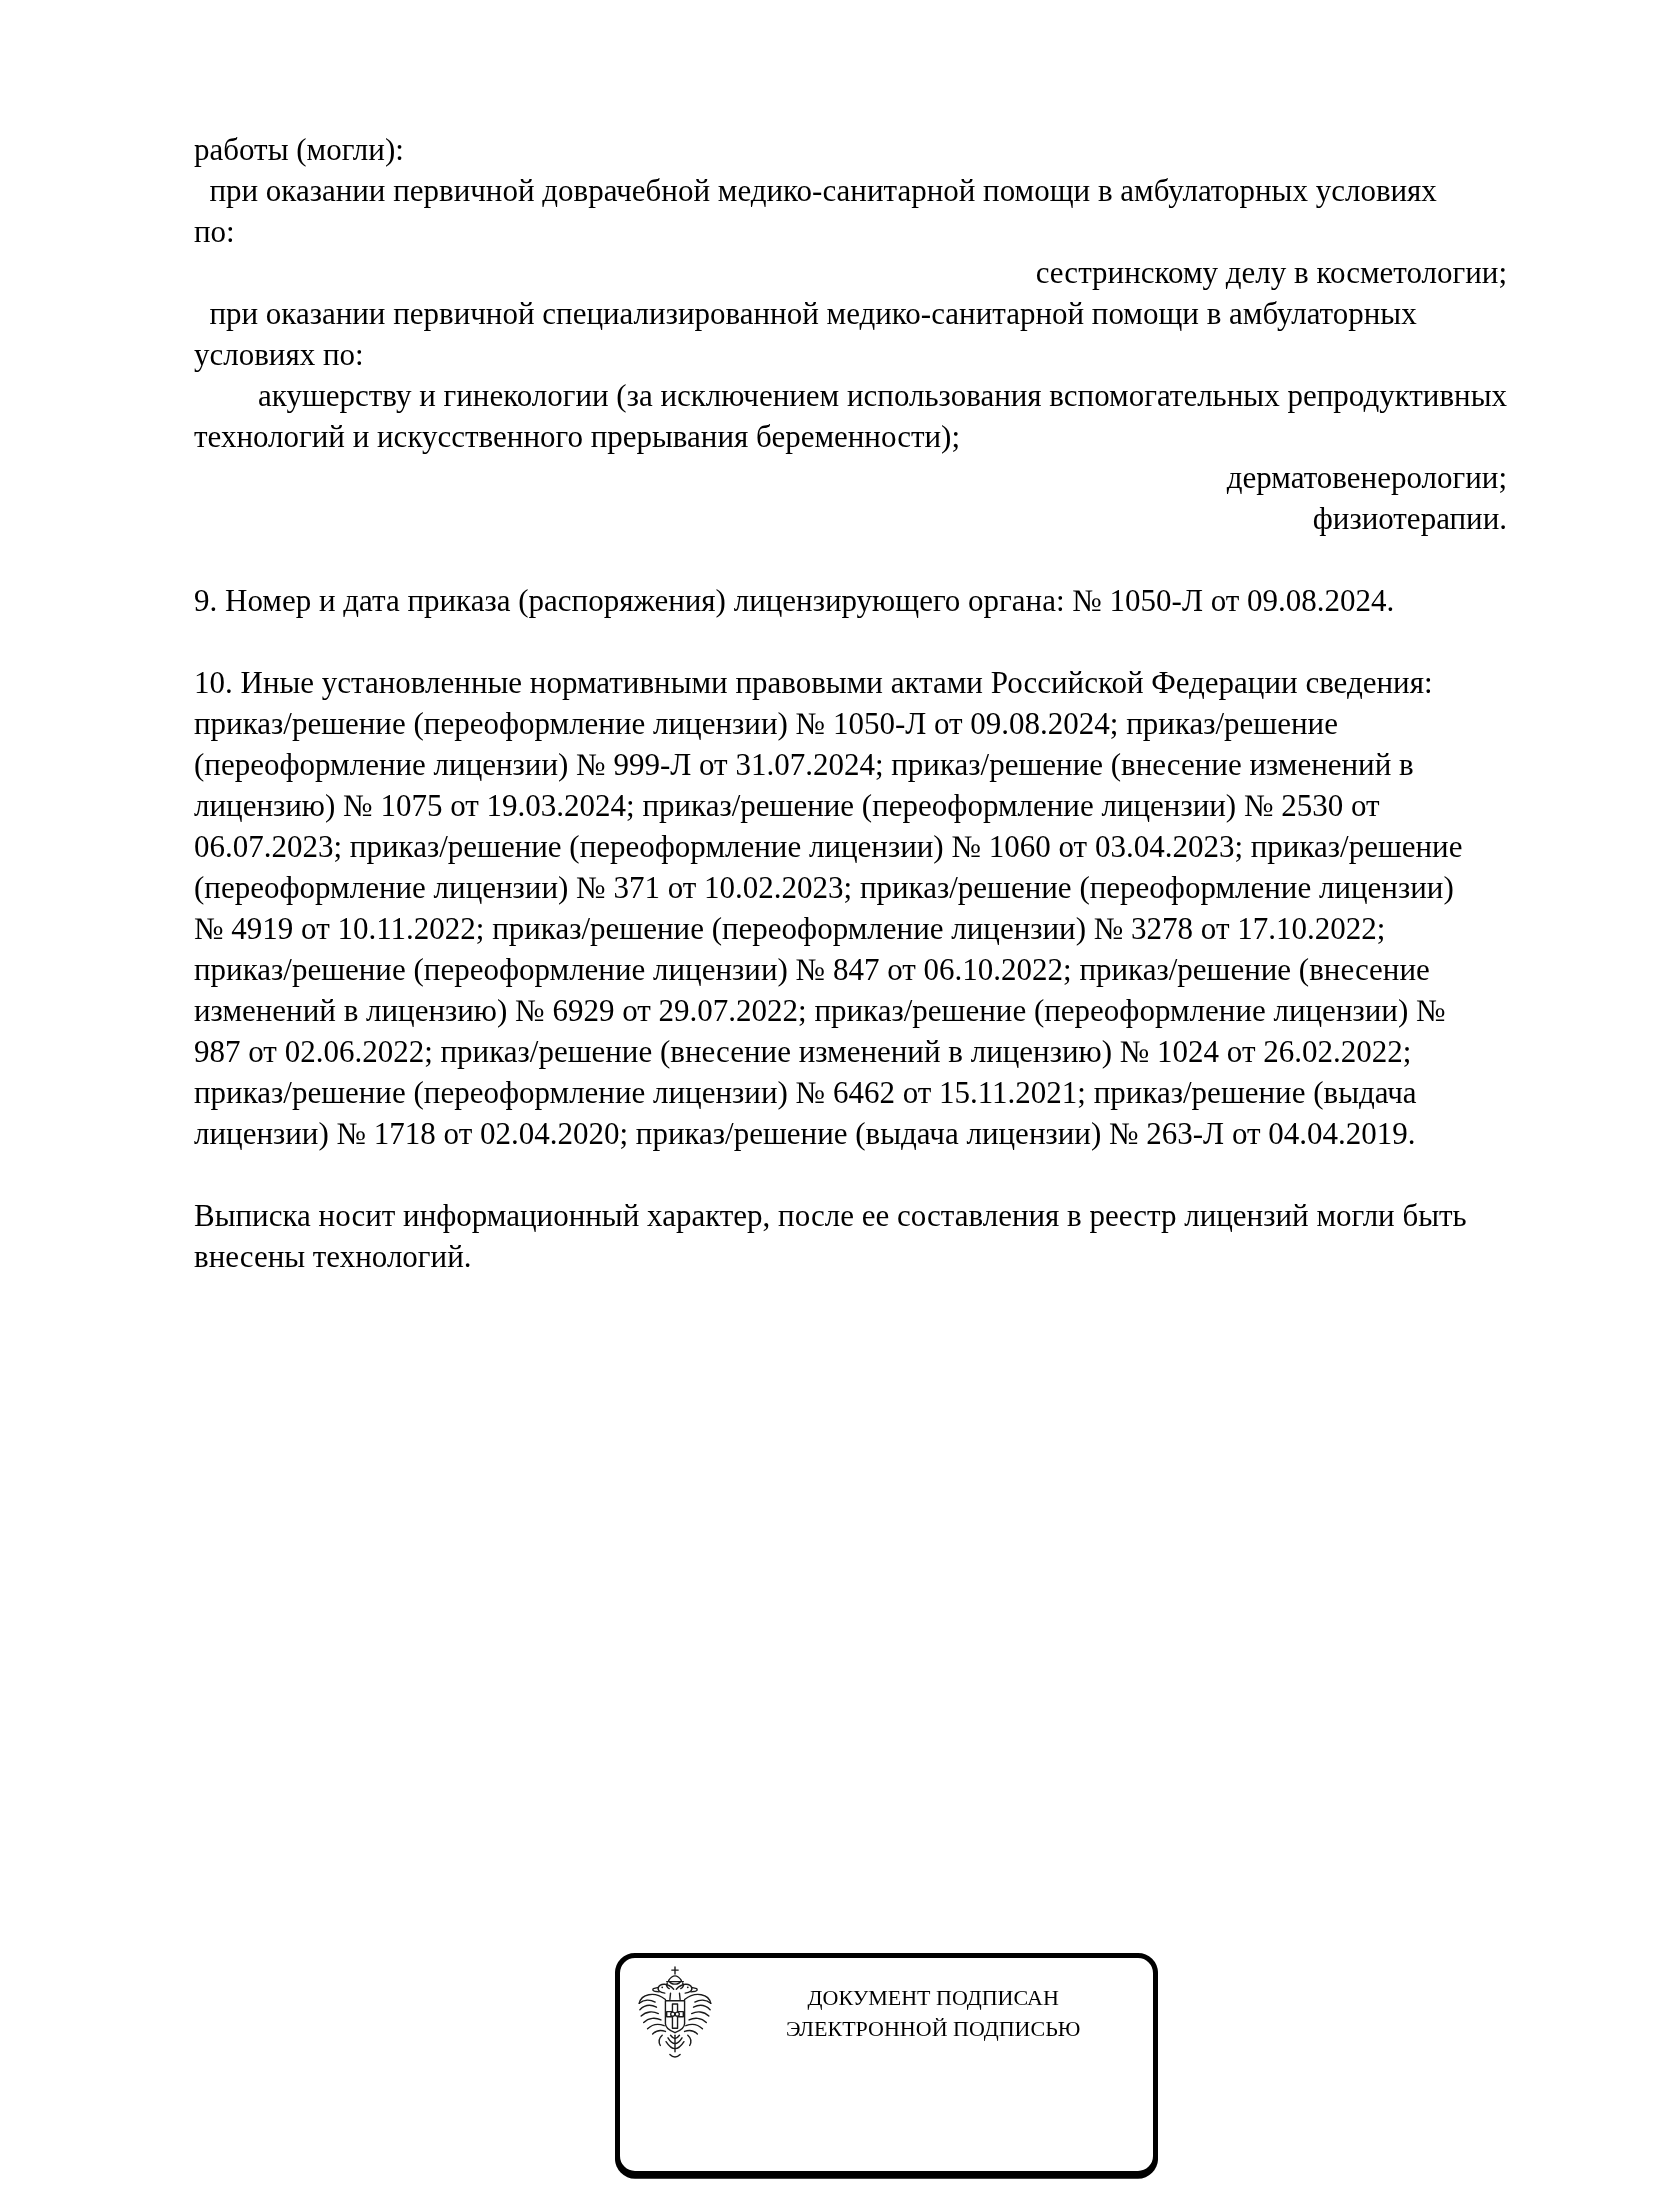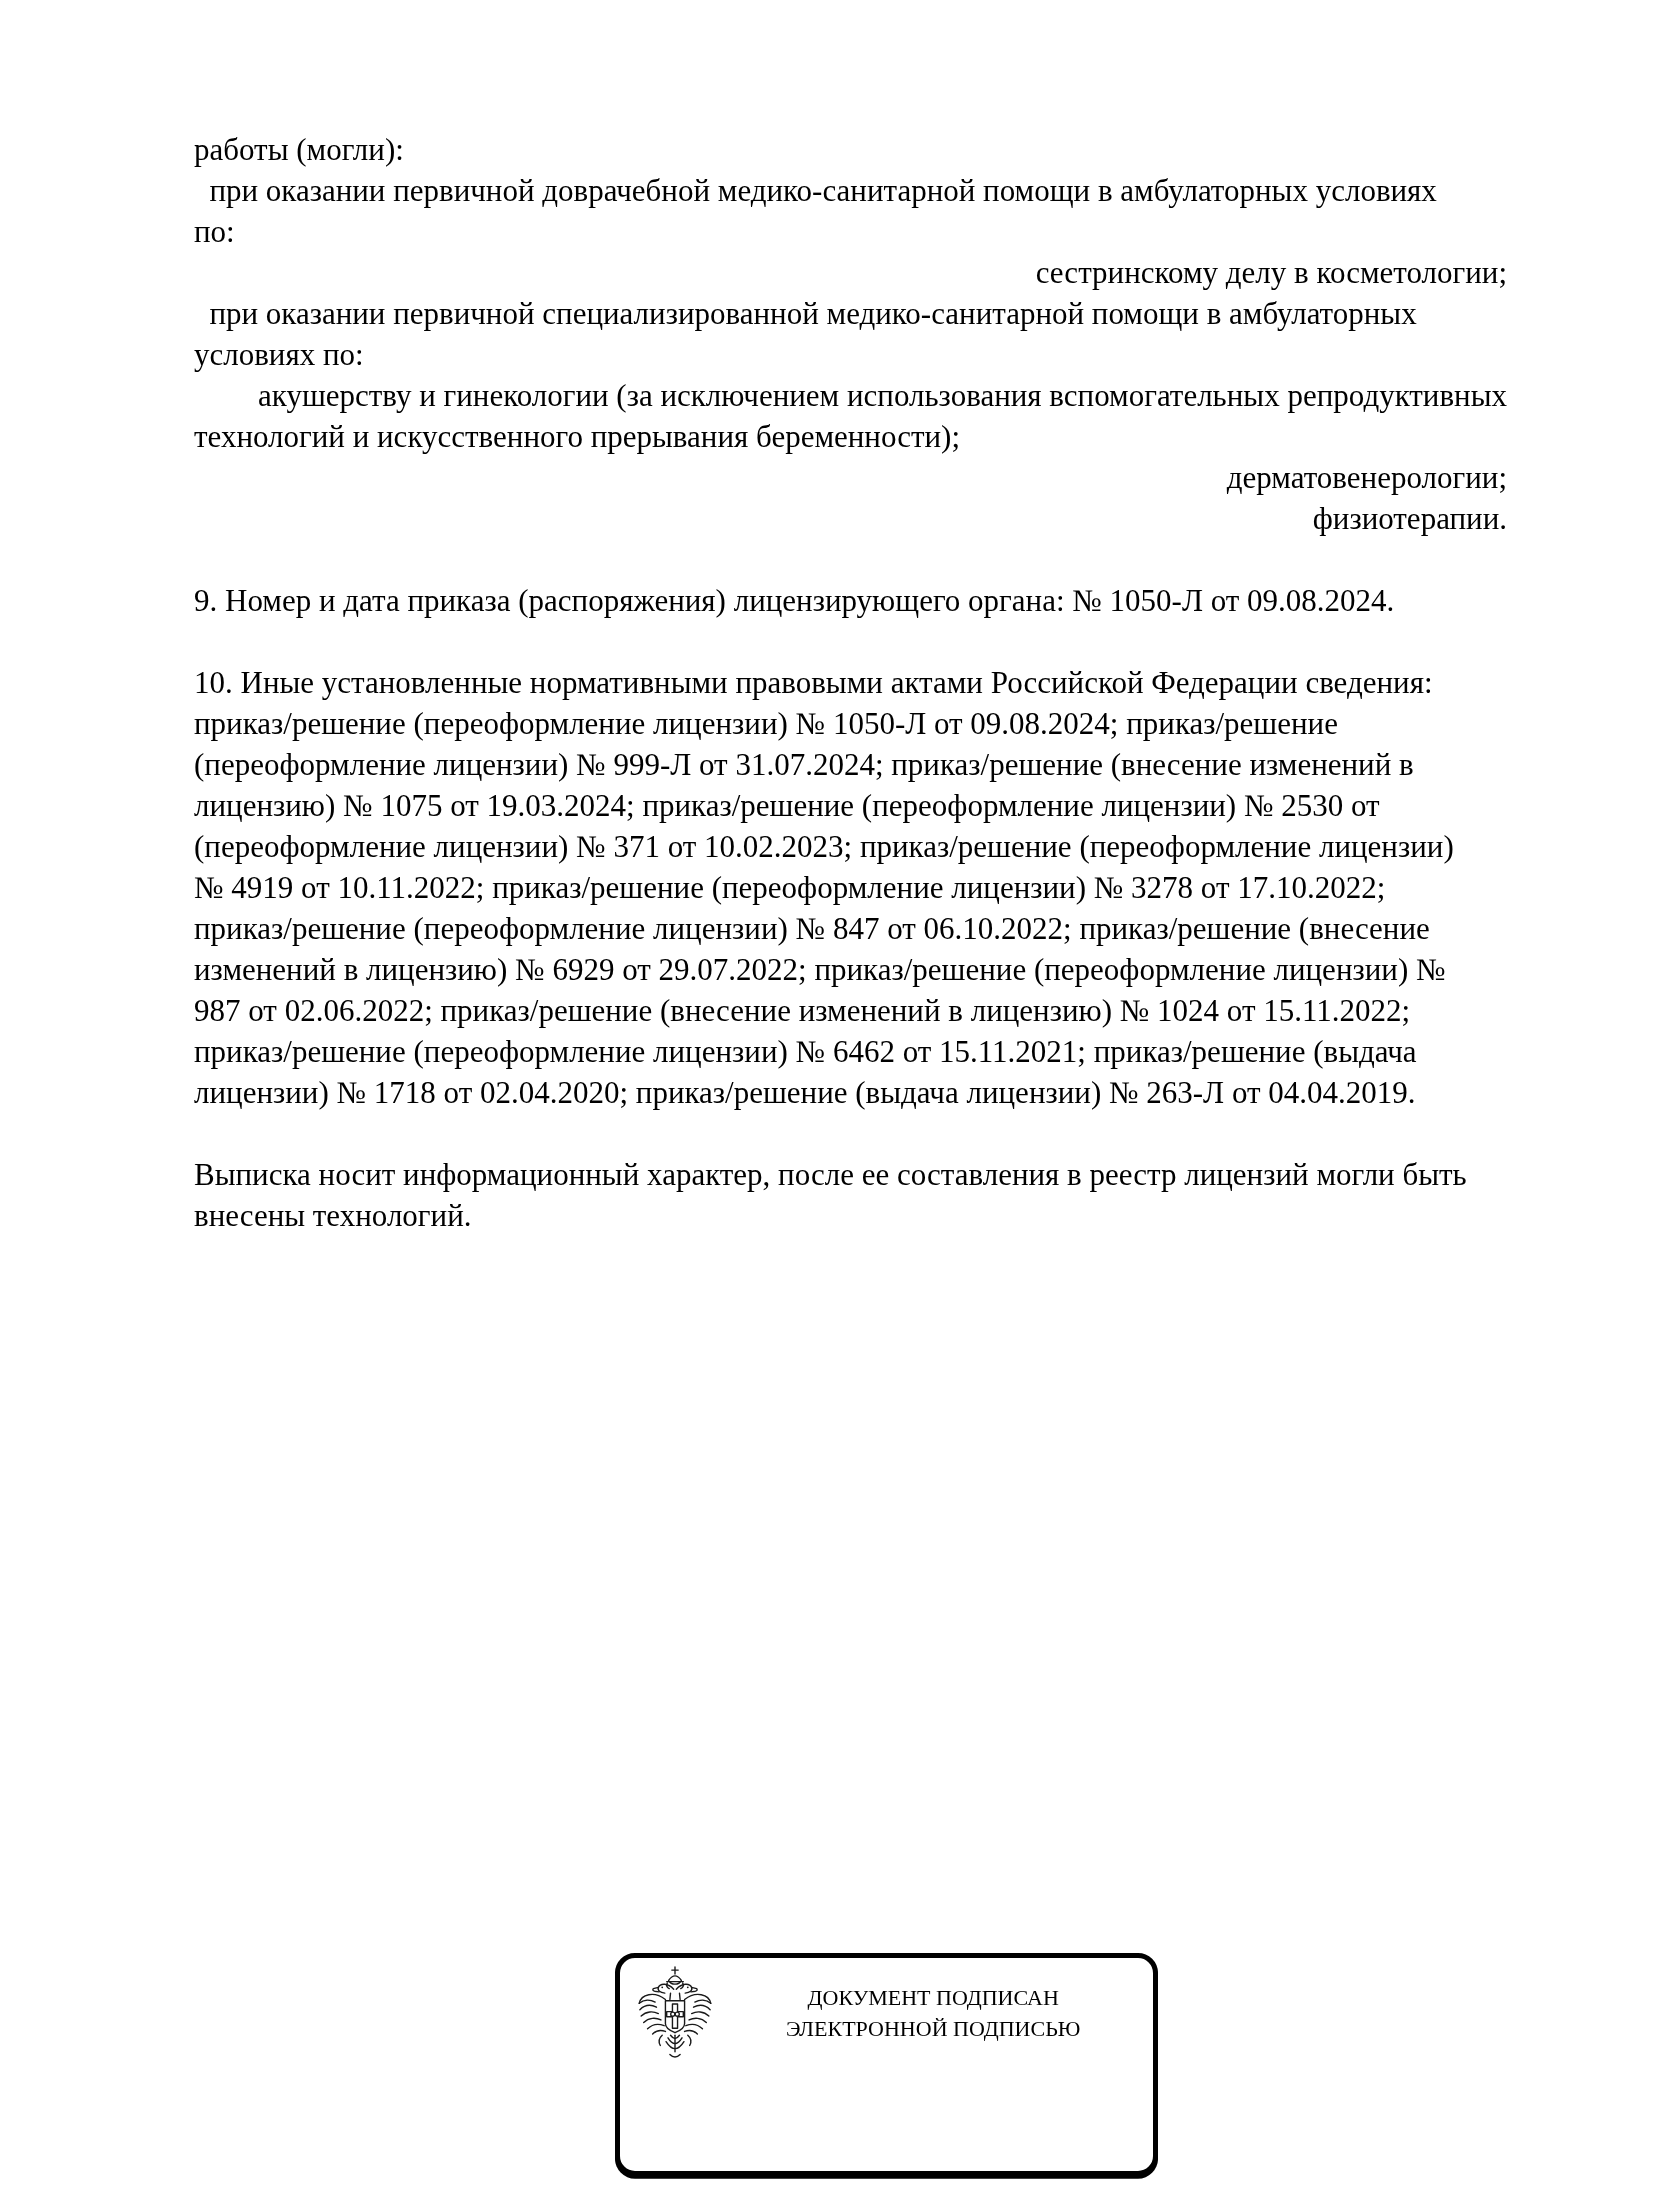--- a/index.html
+++ b/index.html
@@ -90,25 +90,26 @@
 
   <div class="block-gap">
     <div class="line ind0">9. Номер и дата приказа (распоряжения) лицензирующего органа: № 1050-Л от 09.08.2024.</div>
   </div>
 
   <div class="block-gap">
     <div class="line ind0">10. Иные установленные нормативными правовыми актами Российской Федерации сведения:</div>
     <div class="line ind0">приказ/решение (переоформление лицензии) № 1050-Л от 09.08.2024; приказ/решение</div>
     <div class="line ind0">(переоформление лицензии) № 999-Л от 31.07.2024; приказ/решение (внесение изменений в</div>
     <div class="line ind0">лицензию) № 1075 от 19.03.2024; приказ/решение (переоформление лицензии) № 2530 от</div>
+    <div class="line ind0">06.07.2023; приказ/решение (переоформление лицензии) № 1060 от 03.04.2023; приказ/решение</div>
     <div class="line ind0">(переоформление лицензии) № 371 от 10.02.2023; приказ/решение (переоформление лицензии)</div>
     <div class="line ind0">№ 4919 от 10.11.2022; приказ/решение (переоформление лицензии) № 3278 от 17.10.2022;</div>
     <div class="line ind0">приказ/решение (переоформление лицензии) № 847 от 06.10.2022; приказ/решение (внесение</div>
     <div class="line ind0">изменений в лицензию) № 6929 от 29.07.2022; приказ/решение (переоформление лицензии) №</div>
-    <div class="line ind0">987 от 02.06.2022; приказ/решение (внесение изменений в лицензию) № 1024 от 15.11.2022;</div>
+    <div class="line ind0">987 от 02.06.2022; приказ/решение (внесение изменений в лицензию) № 1024 от 26.02.2022;</div>
     <div class="line ind0">приказ/решение (переоформление лицензии) № 6462 от 15.11.2021; приказ/решение (выдача</div>
     <div class="line ind0">лицензии) № 1718 от 02.04.2020; приказ/решение (выдача лицензии) № 263-Л от 04.04.2019.</div>
   </div>
 
   <div class="block-gap">
     <div class="line ind0">Выписка носит информационный характер, после ее составления в реестр лицензий могли быть</div>
     <div class="line ind0">внесены технологий.</div>
   </div>
 
 </div>

